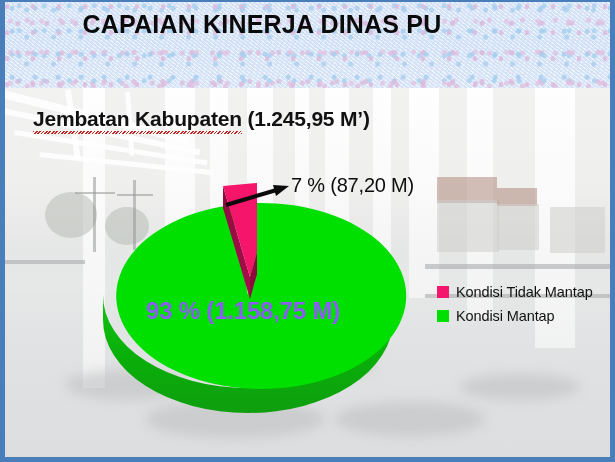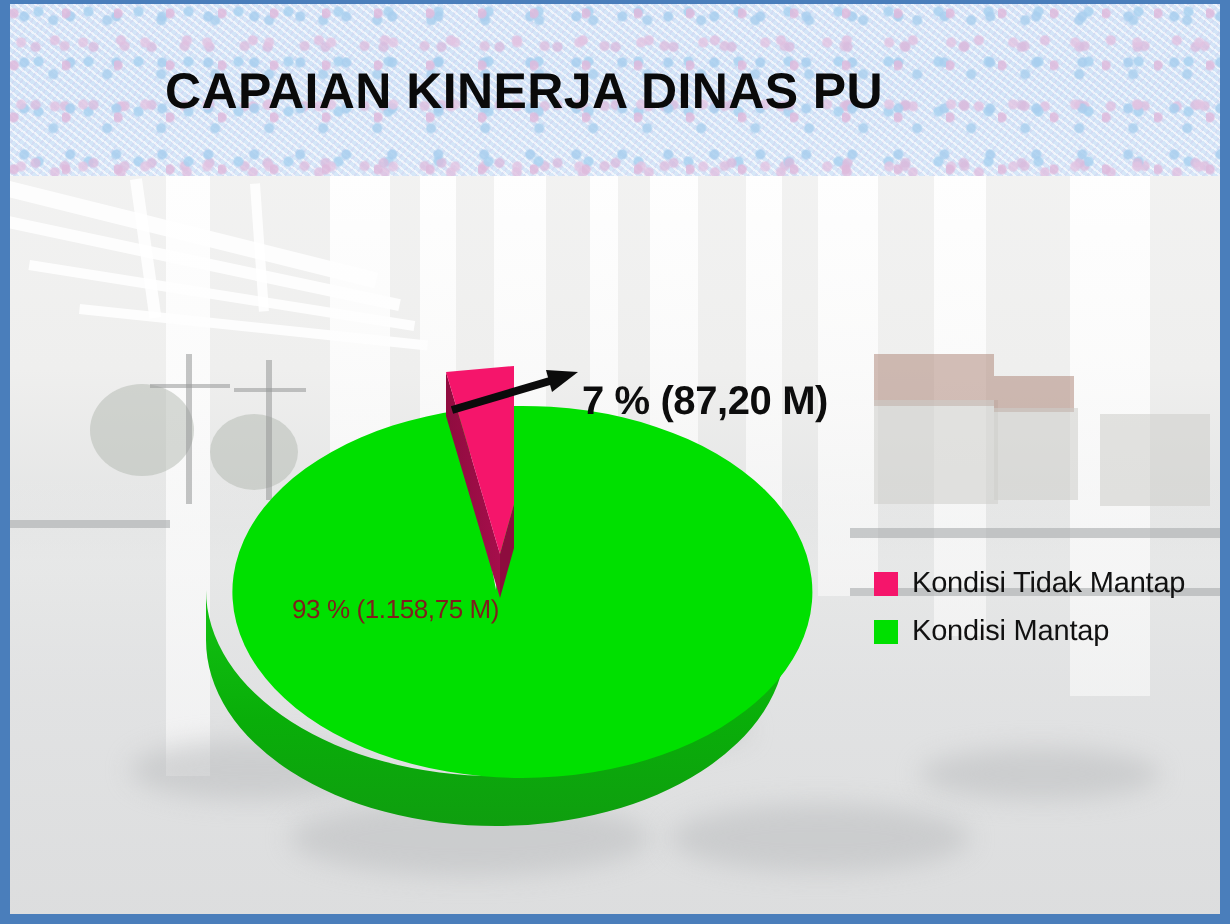--- a/index.html
+++ b/index.html
@@ -121,21 +121,20 @@
     left: 0;
     top: 5px;
     width: 514px;
     text-align: center;
     color: #0a0a0a;
     font-weight: bold;
     font-size: 25px;
     line-height: 35px;
     letter-spacing: 0.2px;
     white-space: nowrap;
-    margin-top: 22px;
   }
   .title-line2 { font-size: 26px; }
 
   
   .subtitle {
     position: absolute;
     left: 28px;
     top: 105px;
     font-size: 21px;
     font-weight: bold;
@@ -167,36 +166,36 @@
     width: 605px;
     height: 455px;
     pointer-events: none;
   }
   .chart svg { display: block; }
 
   
   .callout-label {
     position: absolute;
     left: 286px;
-    top: 188px;
+    top: 172px;
     font-size: 20px;
-    font-weight: bold;
+    font-weight: normal;
     color: #0d0d0d;
     white-space: nowrap;
     letter-spacing: -0.2px;
   }
 
   
   .pie-label {
     position: absolute;
     left: 141px;
     top: 295px;
-    font-size: 13px;
-    font-weight: normal;
-    color: #7f1d1d;
+    font-size: 24px;
+    font-weight: bold;
+    color: #8b5cf6;
     white-space: nowrap;
     letter-spacing: -0.2px;
   }
 
   
   .legend {
     position: absolute;
     left: 432px;
     top: 278px;
   }
@@ -266,20 +265,21 @@
     <div class="road-shadow" style="left:330px;top:400px;width:150px;height:34px;"></div>
     <div class="road-shadow" style="left:455px;top:372px;width:120px;height:26px;"></div>
     <div class="road-shadow" style="left:230px;top:352px;width:140px;height:22px;"></div>
   </div>
 
   <div class="header-band"></div>
   <div class="title-block">
     <div>CAPAIAN KINERJA DINAS PU</div>
   </div>
 
+  <div class="subtitle"><span class="spell">Jembatan Kabupaten</span><span> (1.245,95 M’)</span></div>
 
   <div class="chart">
     <svg width="605" height="455" viewBox="0 0 605 455" xmlns="http://www.w3.org/2000/svg">
       <defs>
         <linearGradient id="greenSide" x1="0" y1="0" x2="0" y2="1">
           <stop offset="0%" stop-color="#13c313"></stop>
           <stop offset="55%" stop-color="#09ae09"></stop>
           <stop offset="100%" stop-color="#0f9e0f"></stop>
         </linearGradient>
         <linearGradient id="pinkSide" x1="0" y1="0" x2="1" y2="0">

